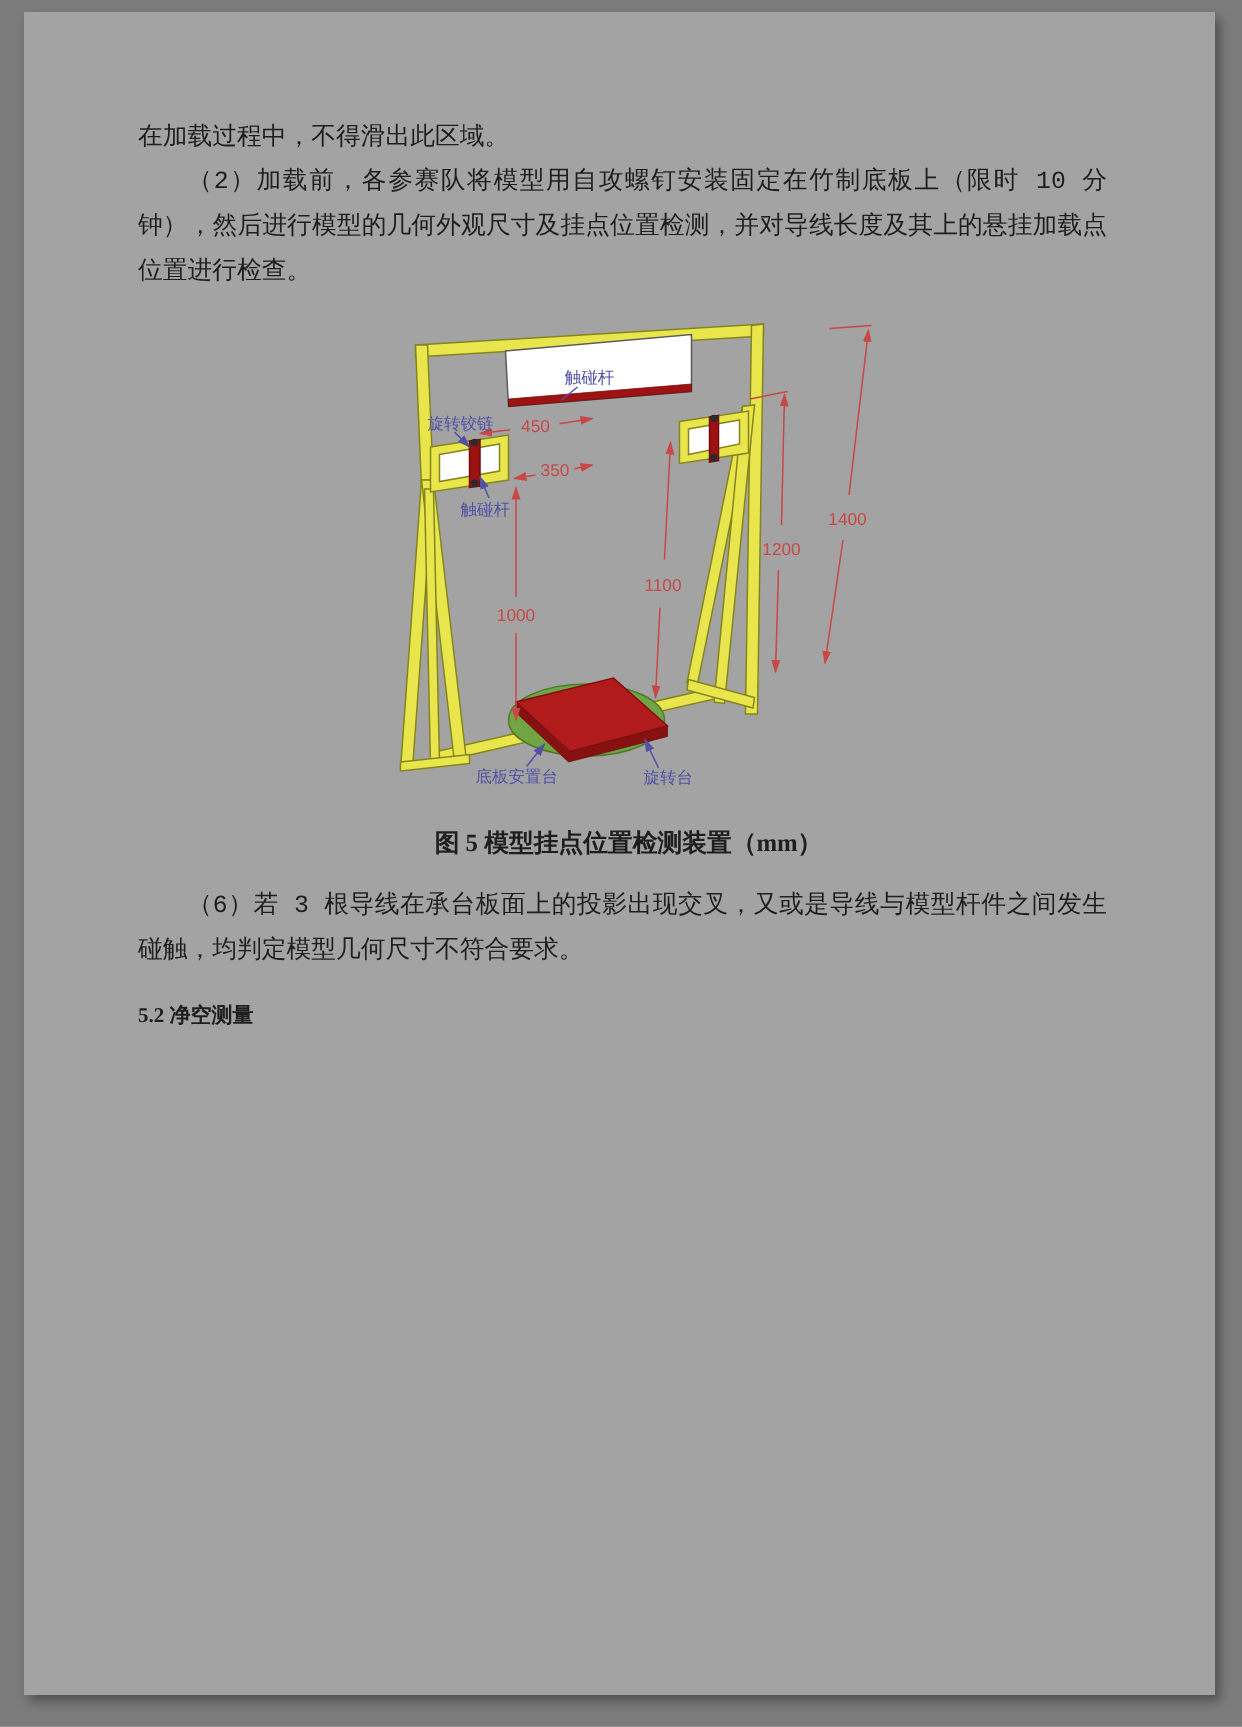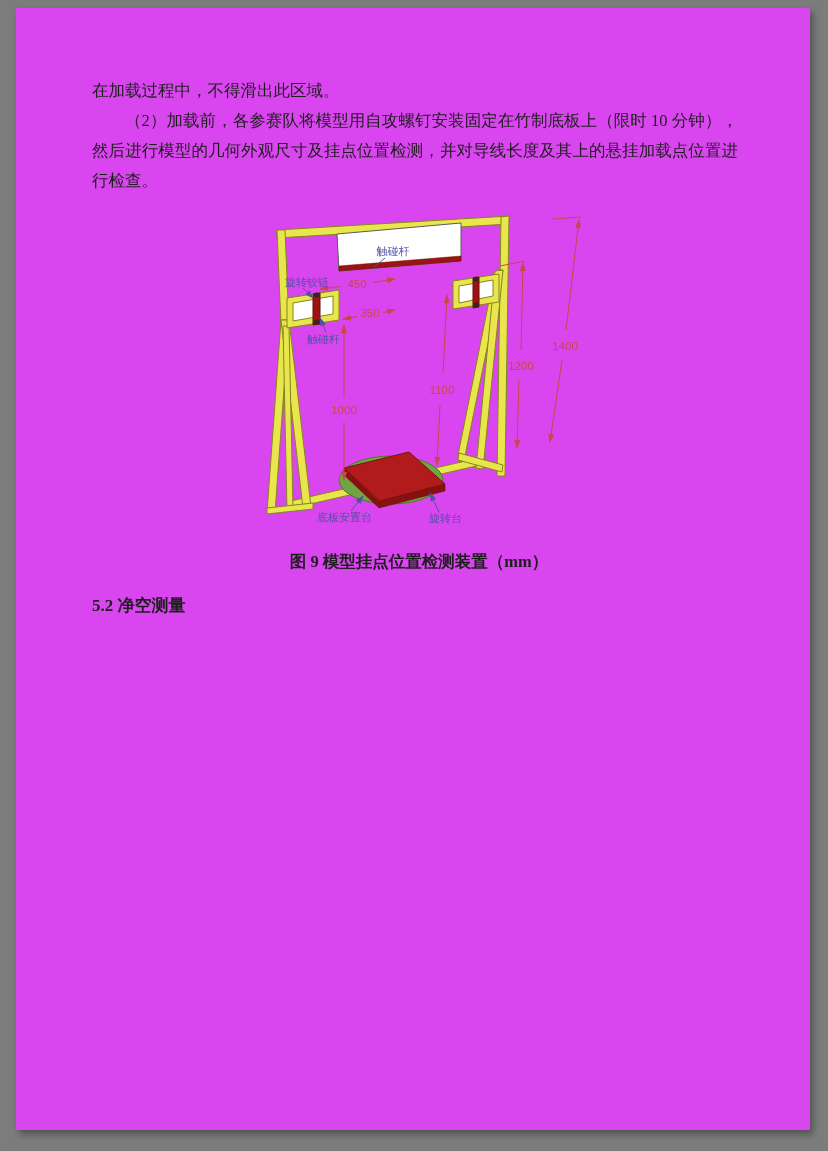--- a/index.html
+++ b/index.html
@@ -6,35 +6,35 @@
   body{
     width:828px;height:1151px;
     background:#7c7c7c;
     position:relative;
     overflow:hidden;
     font-family:"Liberation Serif","DejaVu Serif",serif;
   }
   .paper{
     position:absolute;left:16px;top:8px;
     width:794px;height:1122px;
-    background:#d946ef;
+    background:#a3a3a3;
     box-shadow:3px 4px 7px rgba(0,0,0,0.35);
   }
   .content{
     position:absolute;left:76px;top:68px;right:72px;
     color:#1e1e1e;
     font-size:16.5px;
     line-height:30px;
     text-align:justify;
   }
   .content p{margin:0;}
-  .content p.indent{text-indent:2em;}
+  .content p.indent{text-indent:2em;font-family:Liberation Mono, monospace;}
   .sec-heading{
     font-weight:bold;
-    font-size:17px;
+    font-size:14px;
     margin:14px 0 6px 0;
     text-align:left;
   }
   .figure-wrap{
     width:384px;
     margin:12px auto 0 auto;
     transform:translateX(10px);
   }
   .fig-caption{
     text-align:center;
@@ -149,20 +149,21 @@
         </g>
 
         <text class="lbltxt" x="160" y="47" text-anchor="middle">触碰杆</text>
         <text class="lbltxt" x="52" y="78">旋转铰链</text>
         <text class="lbltxt" x="74" y="135">触碰杆</text>
         <text class="lbltxt" x="84" y="313">底板安置台</text>
         <text class="lbltxt" x="196" y="314">旋转台</text>
       </svg>
     </div>
 
-    <div class="fig-caption">图 9  模型挂点位置检测装置（mm）</div>
+    <div class="fig-caption">图 5  模型挂点位置检测装置（mm）</div>
 
+    <p class="indent">（6）若 3 根导线在承台板面上的投影出现交叉，又或是导线与模型杆件之间发生碰触，均判定模型几何尺寸不符合要求。</p>
 
     <div class="sec-heading">5.2 净空测量</div>
 
 
   </div>
 </div>
 
 </body></html>

